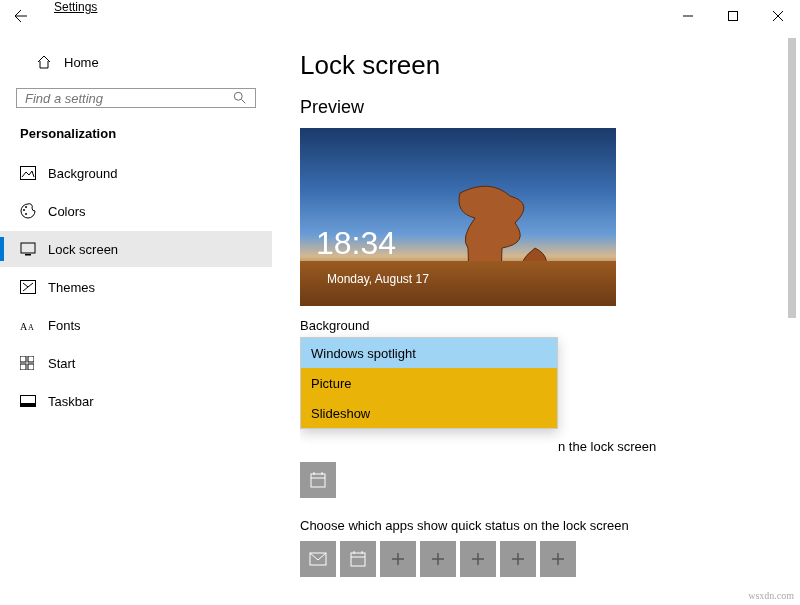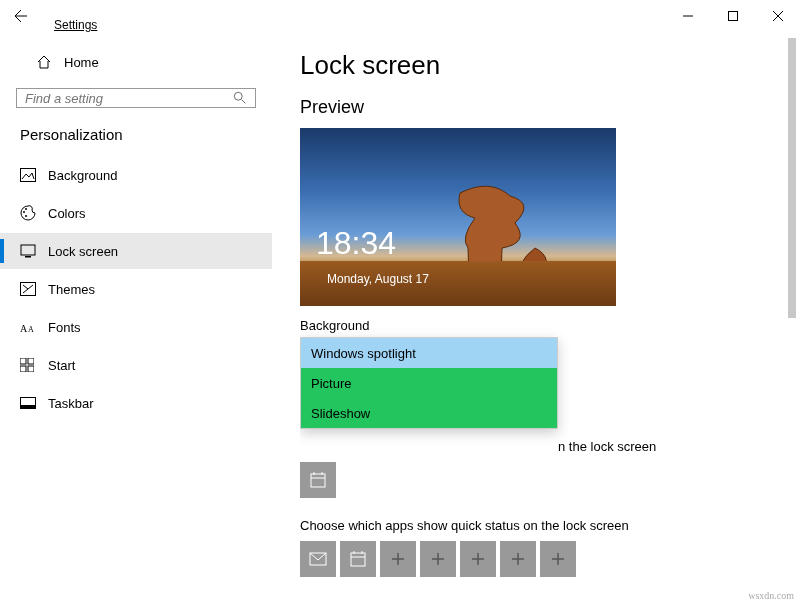--- a/index.html
+++ b/index.html
@@ -1,46 +1,46 @@
 <!DOCTYPE html>
 <html><head>
 <meta charset="utf-8">
 <style>
   * { box-sizing: border-box; margin: 0; padding: 0; }
   body { width: 800px; height: 605px; font-family: "Segoe UI", Arial, sans-serif; font-size: 13px; background: #fff; color: #000; overflow: hidden; position: relative; }
-  .titlebar { height: 32px; display: flex; align-items: flex-end; text-decoration: underline; }
+  .titlebar { height: 32px; display: flex; align-items: flex-start; text-decoration: underline; }
   .back-btn { width: 42px; height: 32px; display: flex; align-items: center; justify-content: center; }
   .title-text { margin-left: 12px; font-size: 12px; }
   .win-controls { margin-left: auto; display: flex; }
   .win-btn { width: 45px; height: 32px; display: flex; align-items: center; justify-content: center; }
   .body-area { display: flex; height: 573px; }
   .sidebar { width: 272px; padding: 12px 0 0 0; display: flex; flex-direction: column; }
   .home-item { display: flex; align-items: center; height: 36px; padding-left: 36px; margin-bottom: 8px; }
   .home-item .icon-wrap { width: 28px; }
   .search-wrap { padding: 0 16px; margin-bottom: 18px; }
   .search-box { height: 20px; border: 1px solid #999; display: flex; align-items: center; padding: 0 8px; }
   .search-input { flex: 1; border: none; outline: none; font-size: 13px; font-style: italic; color: #666; background: transparent; font-family: inherit; }
-  .section-label { padding: 0 20px 14px 20px; font-weight: 400; font-size: 15px; }
+  .section-label { padding: 0 20px 14px 20px; font-weight: 700; font-size: 13px; }
   .nav-item { display: flex; align-items: center; height: 36px; padding-left: 20px; margin-bottom: 2px; position: relative; }
   .nav-item .icon-wrap { width: 28px; display: flex; align-items: center; }
   .nav-item.active::before { content: ""; position: absolute; left: 0; top: 6px; bottom: 6px; width: 4px; background: #0078d4; }
   .nav-item.active { background: #e8e8e8; }
   .content { flex: 1; padding: 18px 0 0 28px; position: relative; }
   .scroll-area { height: 555px; overflow: hidden; position: relative; }
   h1 { font-size: 26px; font-weight: 400; margin-bottom: 16px; }
   h2 { font-size: 18px; font-weight: 400; margin-bottom: 10px; }
   .preview-image { width: 316px; height: 178px; position: relative; overflow: hidden; margin-bottom: 12px; }
   .preview-sky { position: absolute; inset: 0; background: linear-gradient(to bottom, #1a3a6a 0%, #3a6db0 35%, #6a9dd6 60%, #d5b890 72%, #a8702c 80%); }
   .preview-rock1 { position: absolute; left: 140px; top: 20px; width: 120px; height: 160px; }
   .preview-ground { position: absolute; left: 0; right: 0; bottom: 0; height: 45px; background: linear-gradient(to bottom, #9a5a20, #6b3a14); }
   .preview-time { position: absolute; left: 16px; bottom: 44px; color: #fff; font-size: 32px; font-weight: 300; margin-top: 44px; }
   .preview-date { position: absolute; left: 27px; bottom: 20px; color: #fff; font-size: 12px; }
   .field-label { font-size: 13px; margin-bottom: 4px; }
   .dropdown-box { width: 258px; position: relative; }
-  .dropdown-popup { position: absolute; left: 0; top: 0; width: 258px; background: #22c55e; border: 1px solid #ccc; box-shadow: 0 4px 12px rgba(0,0,0,0.2); z-index: 10; }
+  .dropdown-popup { position: absolute; left: 0; top: 0; width: 258px; background: #eab308; border: 1px solid #ccc; box-shadow: 0 4px 12px rgba(0,0,0,0.2); z-index: 10; }
   .dropdown-option { height: 30px; padding: 0 10px; display: flex; align-items: center; font-size: 13px; }
   .dropdown-option.selected { background: #a0d4f5; }
   .after-dropdown { margin-top: 106px; }
   .section-text { font-size: 13px; margin-bottom: 8px; }
   .app-tile-row { display: flex; gap: 4px; margin-bottom: 20px; }
   .app-tile { width: 36px; height: 36px; background: #999; display: flex; align-items: center; justify-content: center; color: #fff; }
   .scrollbar { position: absolute; right: 2px; top: 6px; width: 12px; height: 530px; }
   .scrollbar-track { position: absolute; inset: 0; }
   .scrollbar-thumb { position: absolute; left: 2px; top: 0; width: 8px; height: 280px; background: #c8c8c8; }
   .watermark { position: absolute; right: 6px; bottom: 4px; font-size: 10px; color: #aaa; font-family: Liberation Serif, serif; }

